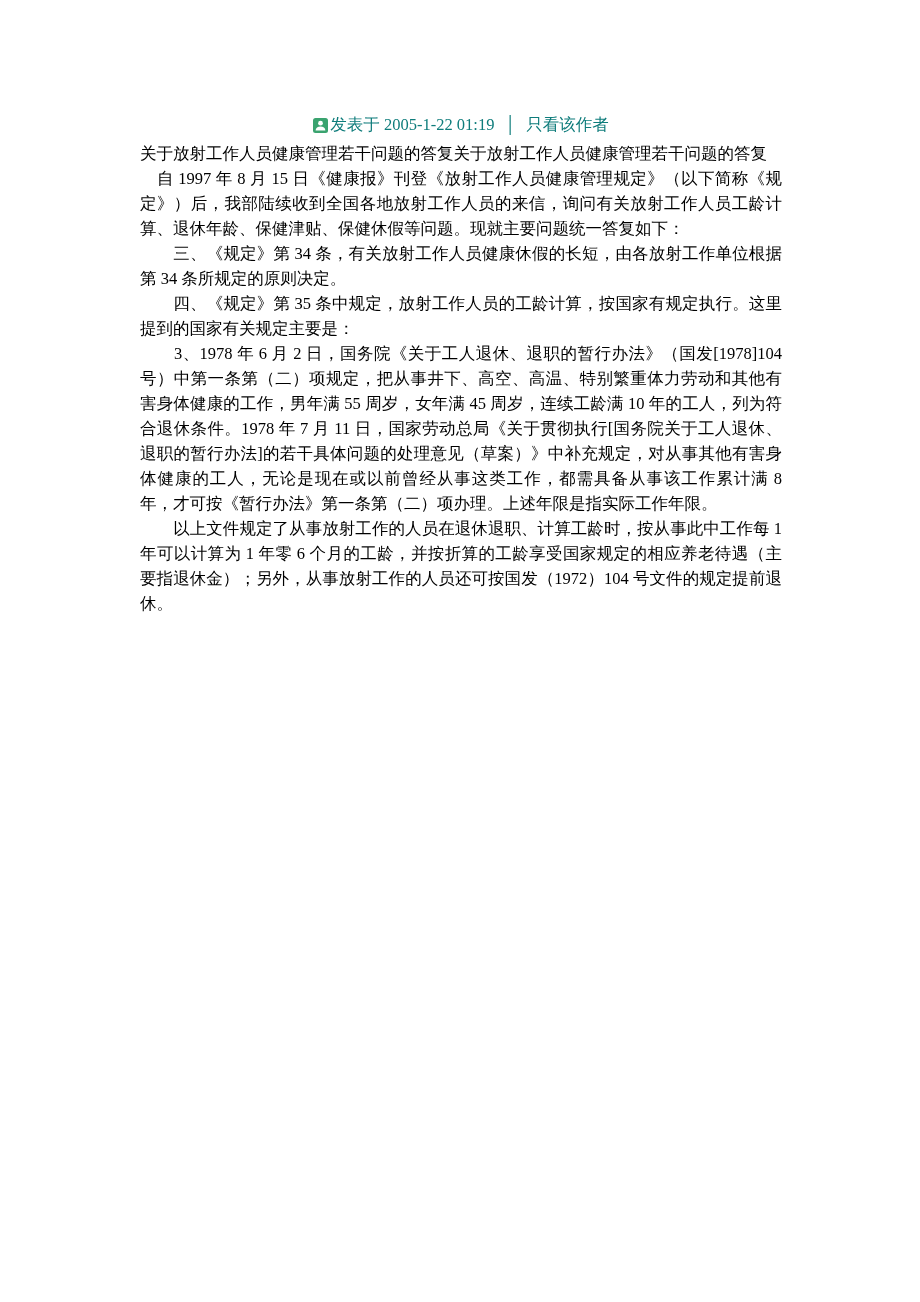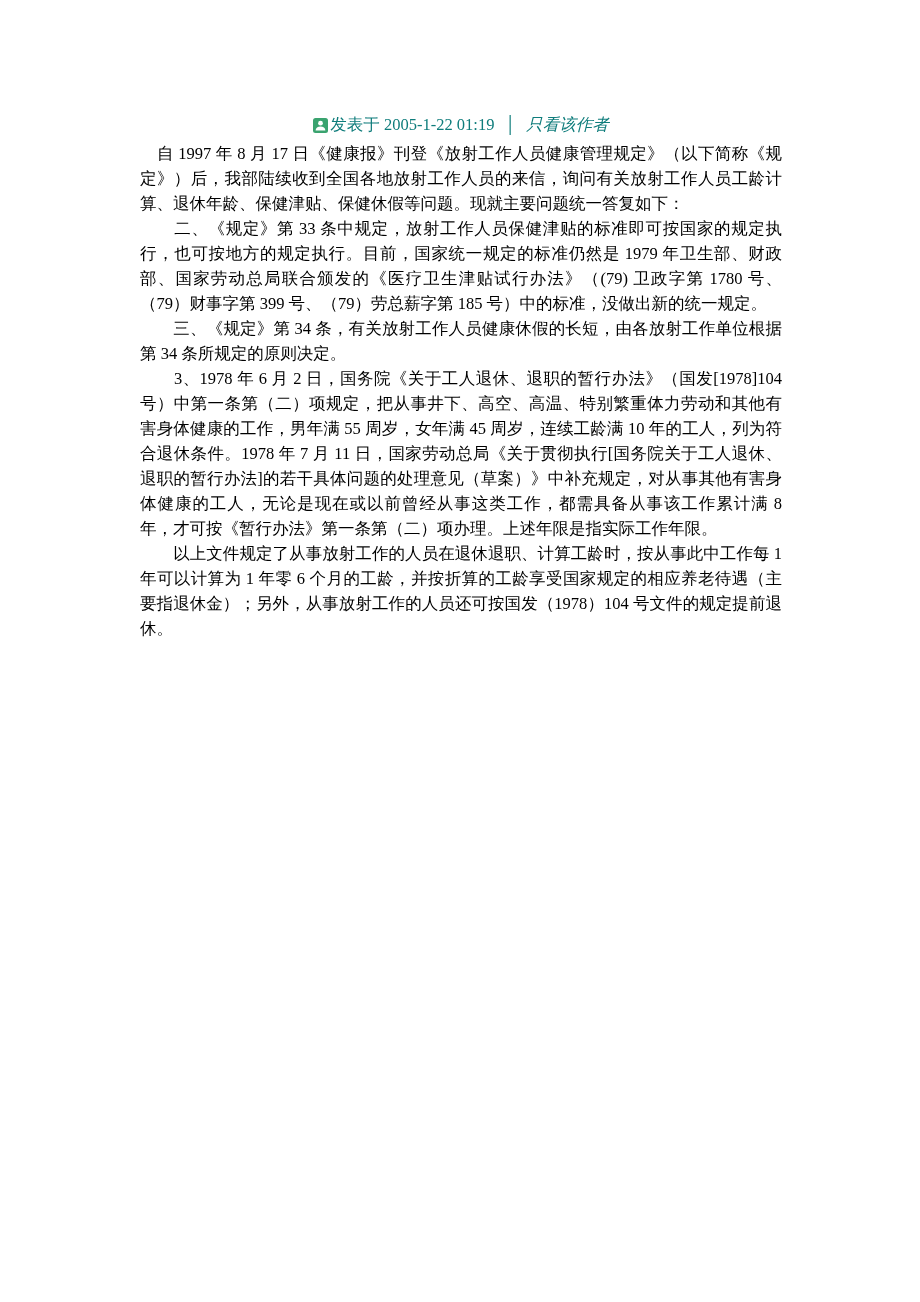--- a/index.html
+++ b/index.html
@@ -29,21 +29,20 @@
     vertical-align: -3px;
     margin-right: 2px;
   }
   .post-meta .sep {
     margin: 0 10px;
   }
   .post-meta .view-author {
     color: #0e7c7b;
     text-decoration: none;
     cursor: pointer;
-    font-style: italic;
   }
   .doc-body p {
     margin: 0;
     padding: 0;
     text-align: justify;
   }
   .signature {
     text-align: center;
     margin-top: 0;
   }
@@ -57,20 +56,21 @@
     <span class="avatar-icon">
       <svg width="15" height="15" viewBox="0 0 15 15" aria-hidden="true">
         <rect x="0" y="0" width="15" height="15" rx="2.5" fill="#3aa36f"></rect>
         <circle cx="7.5" cy="5.2" r="2.4" fill="#ffffff"></circle>
         <path d="M2.6 12.6c0-2.6 2.2-4 4.9-4s4.9 1.4 4.9 4z" fill="#ffffff"></path>
       </svg>
     </span><span>发表于 2005-1-22 01:19</span><span class="sep">│</span><span class="view-author">只看该作者</span>
   </div>
 
   <div class="doc-body">
-    <p>　自 1997 年 8 月 17 日《健康报》刊登《放射工作人员健康管理规定》（以下简称《规定》）后，我部陆续收到全国各地放射工作人员的来信，询问有关放射工作人员工龄计算、退休年龄、保健津贴、保健休假等问题。现就主要问题统一答复如下：</p>
-    <p>　　二、《规定》第 33 条中规定，放射工作人员保健津贴的标准即可按国家的规定执行，也可按地方的规定执行。目前，国家统一规定的标准仍然是 1979 年卫生部、财政部、国家劳动总局联合颁发的《医疗卫生津贴试行办法》（(79) 卫政字第 1780 号、（79）财事字第 399 号、（79）劳总薪字第 185 号）中的标准，没做出新的统一规定。</p>
+    <p>关于放射工作人员健康管理若干问题的答复关于放射工作人员健康管理若干问题的答复</p>
+    <p>　自 1997 年 8 月 15 日《健康报》刊登《放射工作人员健康管理规定》（以下简称《规定》）后，我部陆续收到全国各地放射工作人员的来信，询问有关放射工作人员工龄计算、退休年龄、保健津贴、保健休假等问题。现就主要问题统一答复如下：</p>
     <p>　　三、《规定》第 34 条，有关放射工作人员健康休假的长短，由各放射工作单位根据第 34 条所规定的原则决定。</p>
+    <p>　　四、《规定》第 35 条中规定，放射工作人员的工龄计算，按国家有规定执行。这里提到的国家有关规定主要是：</p>
     <p>　　3、1978 年 6 月 2 日，国务院《关于工人退休、退职的暂行办法》（国发[1978]104 号）中第一条第（二）项规定，把从事井下、高空、高温、特别繁重体力劳动和其他有害身体健康的工作，男年满 55 周岁，女年满 45 周岁，连续工龄满 10 年的工人，列为符合退休条件。1978 年 7 月 11 日，国家劳动总局《关于贯彻执行[国务院关于工人退休、退职的暂行办法]的若干具体问题的处理意见（草案）》中补充规定，对从事其他有害身体健康的工人，无论是现在或以前曾经从事这类工作，都需具备从事该工作累计满 8 年，才可按《暂行办法》第一条第（二）项办理。上述年限是指实际工作年限。</p>
-    <p>　　以上文件规定了从事放射工作的人员在退休退职、计算工龄时，按从事此中工作每 1 年可以计算为 1 年零 6 个月的工龄，并按折算的工龄享受国家规定的相应养老待遇（主要指退休金）；另外，从事放射工作的人员还可按国发（1978）104 号文件的规定提前退休。</p>
+    <p>　　以上文件规定了从事放射工作的人员在退休退职、计算工龄时，按从事此中工作每 1 年可以计算为 1 年零 6 个月的工龄，并按折算的工龄享受国家规定的相应养老待遇（主要指退休金）；另外，从事放射工作的人员还可按国发（1972）104 号文件的规定提前退休。</p>
   </div>
 
 </div>
 
 </body></html>

